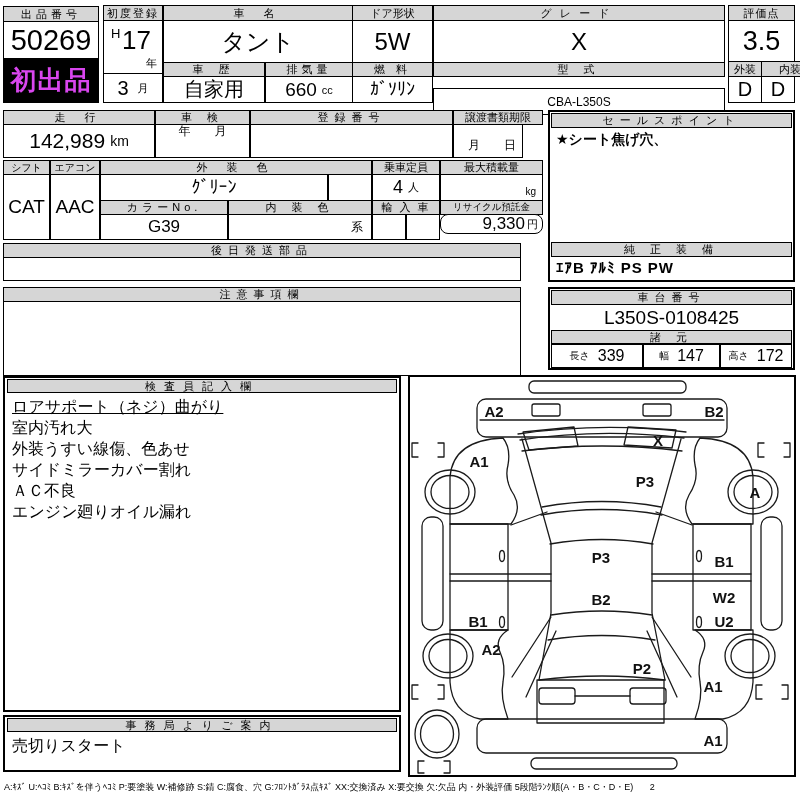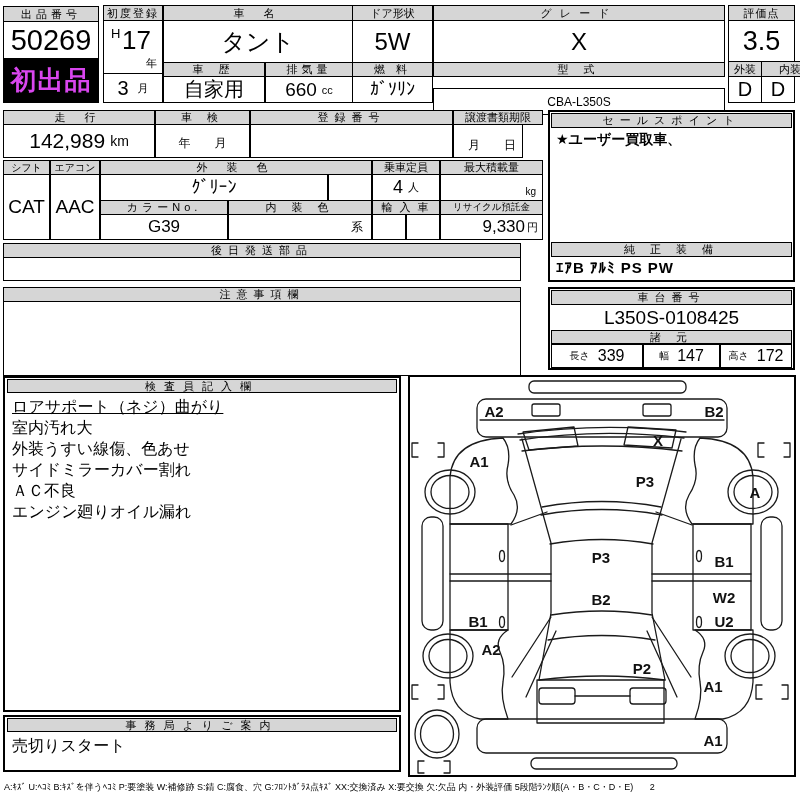--- a/index.html
+++ b/index.html
@@ -5,21 +5,21 @@
   html,body{margin:0;padding:0;background:#fff;}
   body{width:800px;height:800px;position:relative;font-family:"Liberation Sans","DejaVu Sans",sans-serif;color:#000;overflow:hidden;}
   .abs{position:absolute;box-sizing:border-box;}
   .bar{background:#d6d6d6;border:1px solid #000;display:flex;align-items:center;justify-content:center;font-size:11px;white-space:nowrap;overflow:hidden;}
   .cell{border:1px solid #000;display:flex;align-items:center;justify-content:center;white-space:nowrap;overflow:hidden;background:#fff;}
   .panel{border:2px solid #000;background:#fff;}
   .ls2{letter-spacing:2px;} .ls4{letter-spacing:4px;} .ls6{letter-spacing:6px;} .ls8{letter-spacing:8px;}
   .badge{background:#000;color:#d946ef;font-weight:bold;}
   .unit{font-size:11px;margin-left:5px;}
   .bottomright{align-items:flex-end;justify-content:flex-end;padding:0 6px 3px 0;}
-  .bottomcenter{align-items:flex-end;justify-content:center;padding-bottom:5px;}
+  .bottomcenter{align-items:flex-end;justify-content:center;padding-bottom:17px;}
   .right{justify-content:flex-end;padding-right:8px;}
   .notes-line{font-size:16px;line-height:21px;padding-left:4px;white-space:nowrap;}
   .underline{text-decoration:underline;}
   svg text{font-family:"Liberation Sans","DejaVu Sans",sans-serif;font-weight:bold;font-size:15px;fill:#111;}
   .diagram-shape{fill:none;stroke:#1a1a1a;stroke-width:1.3;stroke-linejoin:round;stroke-linecap:round;}
 </style>
 </head>
 <body>
 
 <div class="abs bar ls4" style="left:3px;top:6px;width:96px;height:16px;">出品番号</div>
@@ -94,34 +94,34 @@
   <span style="font-size:18px;">4</span>
   <span class="unit">人</span>
 </div>
 <div class="abs bar ls2" style="left:372px;top:200px;width:68px;height:15px;">輸 入 車</div>
 <div class="abs cell" style="left:372px;top:214px;width:34px;height:26px;"></div>
 <div class="abs cell" style="left:406px;top:214px;width:34px;height:26px;"></div>
 
 <div class="abs bar" style="left:440px;top:160px;width:103px;height:15px;">最大積載量</div>
 <div class="abs cell bottomright" style="left:440px;top:174px;width:103px;height:27px;font-size:10px;">kg</div>
 <div class="abs bar" style="left:440px;top:200px;width:103px;height:15px;font-size:9.5px;">リサイクル預託金</div>
-<div class="abs cell right" style="left:440px;top:214px;width:103px;height:26px;padding-right:4px;">
+<div class="abs cell right" style="left:440px;top:214px;width:103px;height:20px;padding-right:4px;border-radius:8px;">
   <span style="font-size:17px;">9,330</span>
   <span class="unit" style="margin-left:2px;">円</span>
 </div>
 
 <div class="abs bar ls6" style="left:3px;top:243px;width:518px;height:15px;">後日発送部品</div>
 <div class="abs cell" style="left:3px;top:257px;width:518px;height:24px;"></div>
 
 <div class="abs bar ls6" style="left:3px;top:287px;width:518px;height:15px;">注意事項欄</div>
 <div class="abs cell" style="left:3px;top:301px;width:518px;height:75px;"></div>
 
 <div class="abs panel" style="left:548px;top:110px;width:247px;height:172px;"></div>
 <div class="abs bar ls6" style="left:551px;top:113px;width:241px;height:15px;">セールスポイント</div>
-<div class="abs" style="left:556px;top:131px;width:235px;font-size:14px;font-weight:bold;">★ユーザー買取車、</div>
+<div class="abs" style="left:556px;top:131px;width:235px;font-size:14px;font-weight:bold;">★シート焦げ穴、</div>
 <div class="abs bar ls6" style="left:551px;top:242px;width:241px;height:15px;">純 正 装 備</div>
 <div class="abs" style="left:556px;top:259px;width:235px;font-size:15px;font-weight:bold;letter-spacing:1px;">ｴｱB ｱﾙﾐ PS PW</div>
 
 <div class="abs panel" style="left:548px;top:287px;width:247px;height:83px;"></div>
 <div class="abs bar ls6" style="left:551px;top:290px;width:241px;height:15px;">車台番号</div>
 <div class="abs" style="left:551px;top:305px;width:241px;height:25px;display:flex;align-items:center;justify-content:center;font-size:19px;">L350S-0108425</div>
 <div class="abs bar ls6" style="left:551px;top:330px;width:241px;height:14px;">諸 元</div>
 <div class="abs cell" style="left:551px;top:344px;width:92px;height:24px;">
   <span style="font-size:10px;margin-right:8px;">長さ</span>
   <span style="font-size:16px;">339</span>

